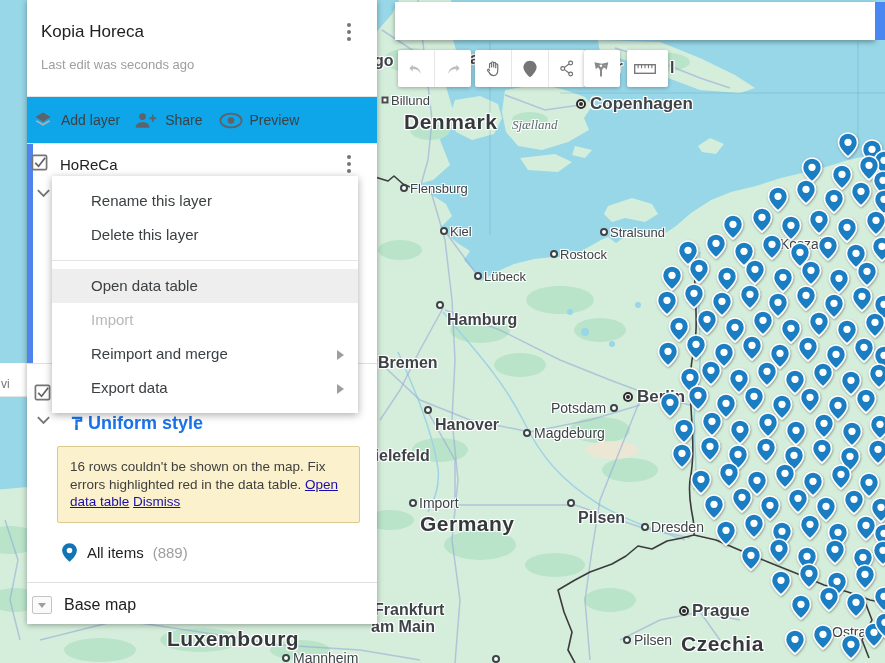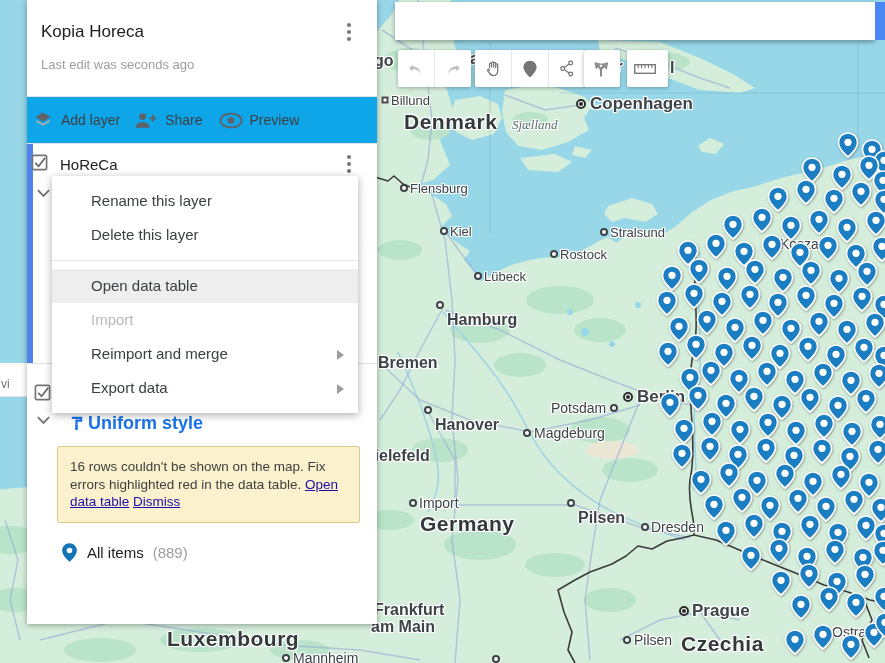--- a/index.html
+++ b/index.html
@@ -523,20 +523,26 @@
       <div id="allitems-row">
         <svg width="17" height="21" viewBox="0 0 22 26">
           <path d="M11 1 C5.5 1 1.5 5.2 1.5 10.5 c0 7 9.5 14.5 9.5 14.5 s9.5 -7.5 9.5 -14.5 C20.5 5.2 16.5 1 11 1 z" fill="#1273b5"></path>
           <circle cx="11" cy="10.3" r="3.6" fill="#ffffff"></circle>
         </svg>
         <span class="t1">All items</span>
         <span class="t2">(889)</span>
       </div>
     </div>
 
+    <div id="basemap-row">
+      <div id="bm-widget">
+          <i></i>
+        </div>
+      <span>Base map</span>
+    </div>
   </div>
 
   <div id="ctx-menu">
     <div class="mi">Rename this layer</div>
     <div class="mi">Delete this layer</div>
     <div class="msep"></div>
     <div class="mi hl">Open data table</div>
     <div class="mi disabled">Import</div>
     <div class="mi">
       <span>Reimport and merge</span>

